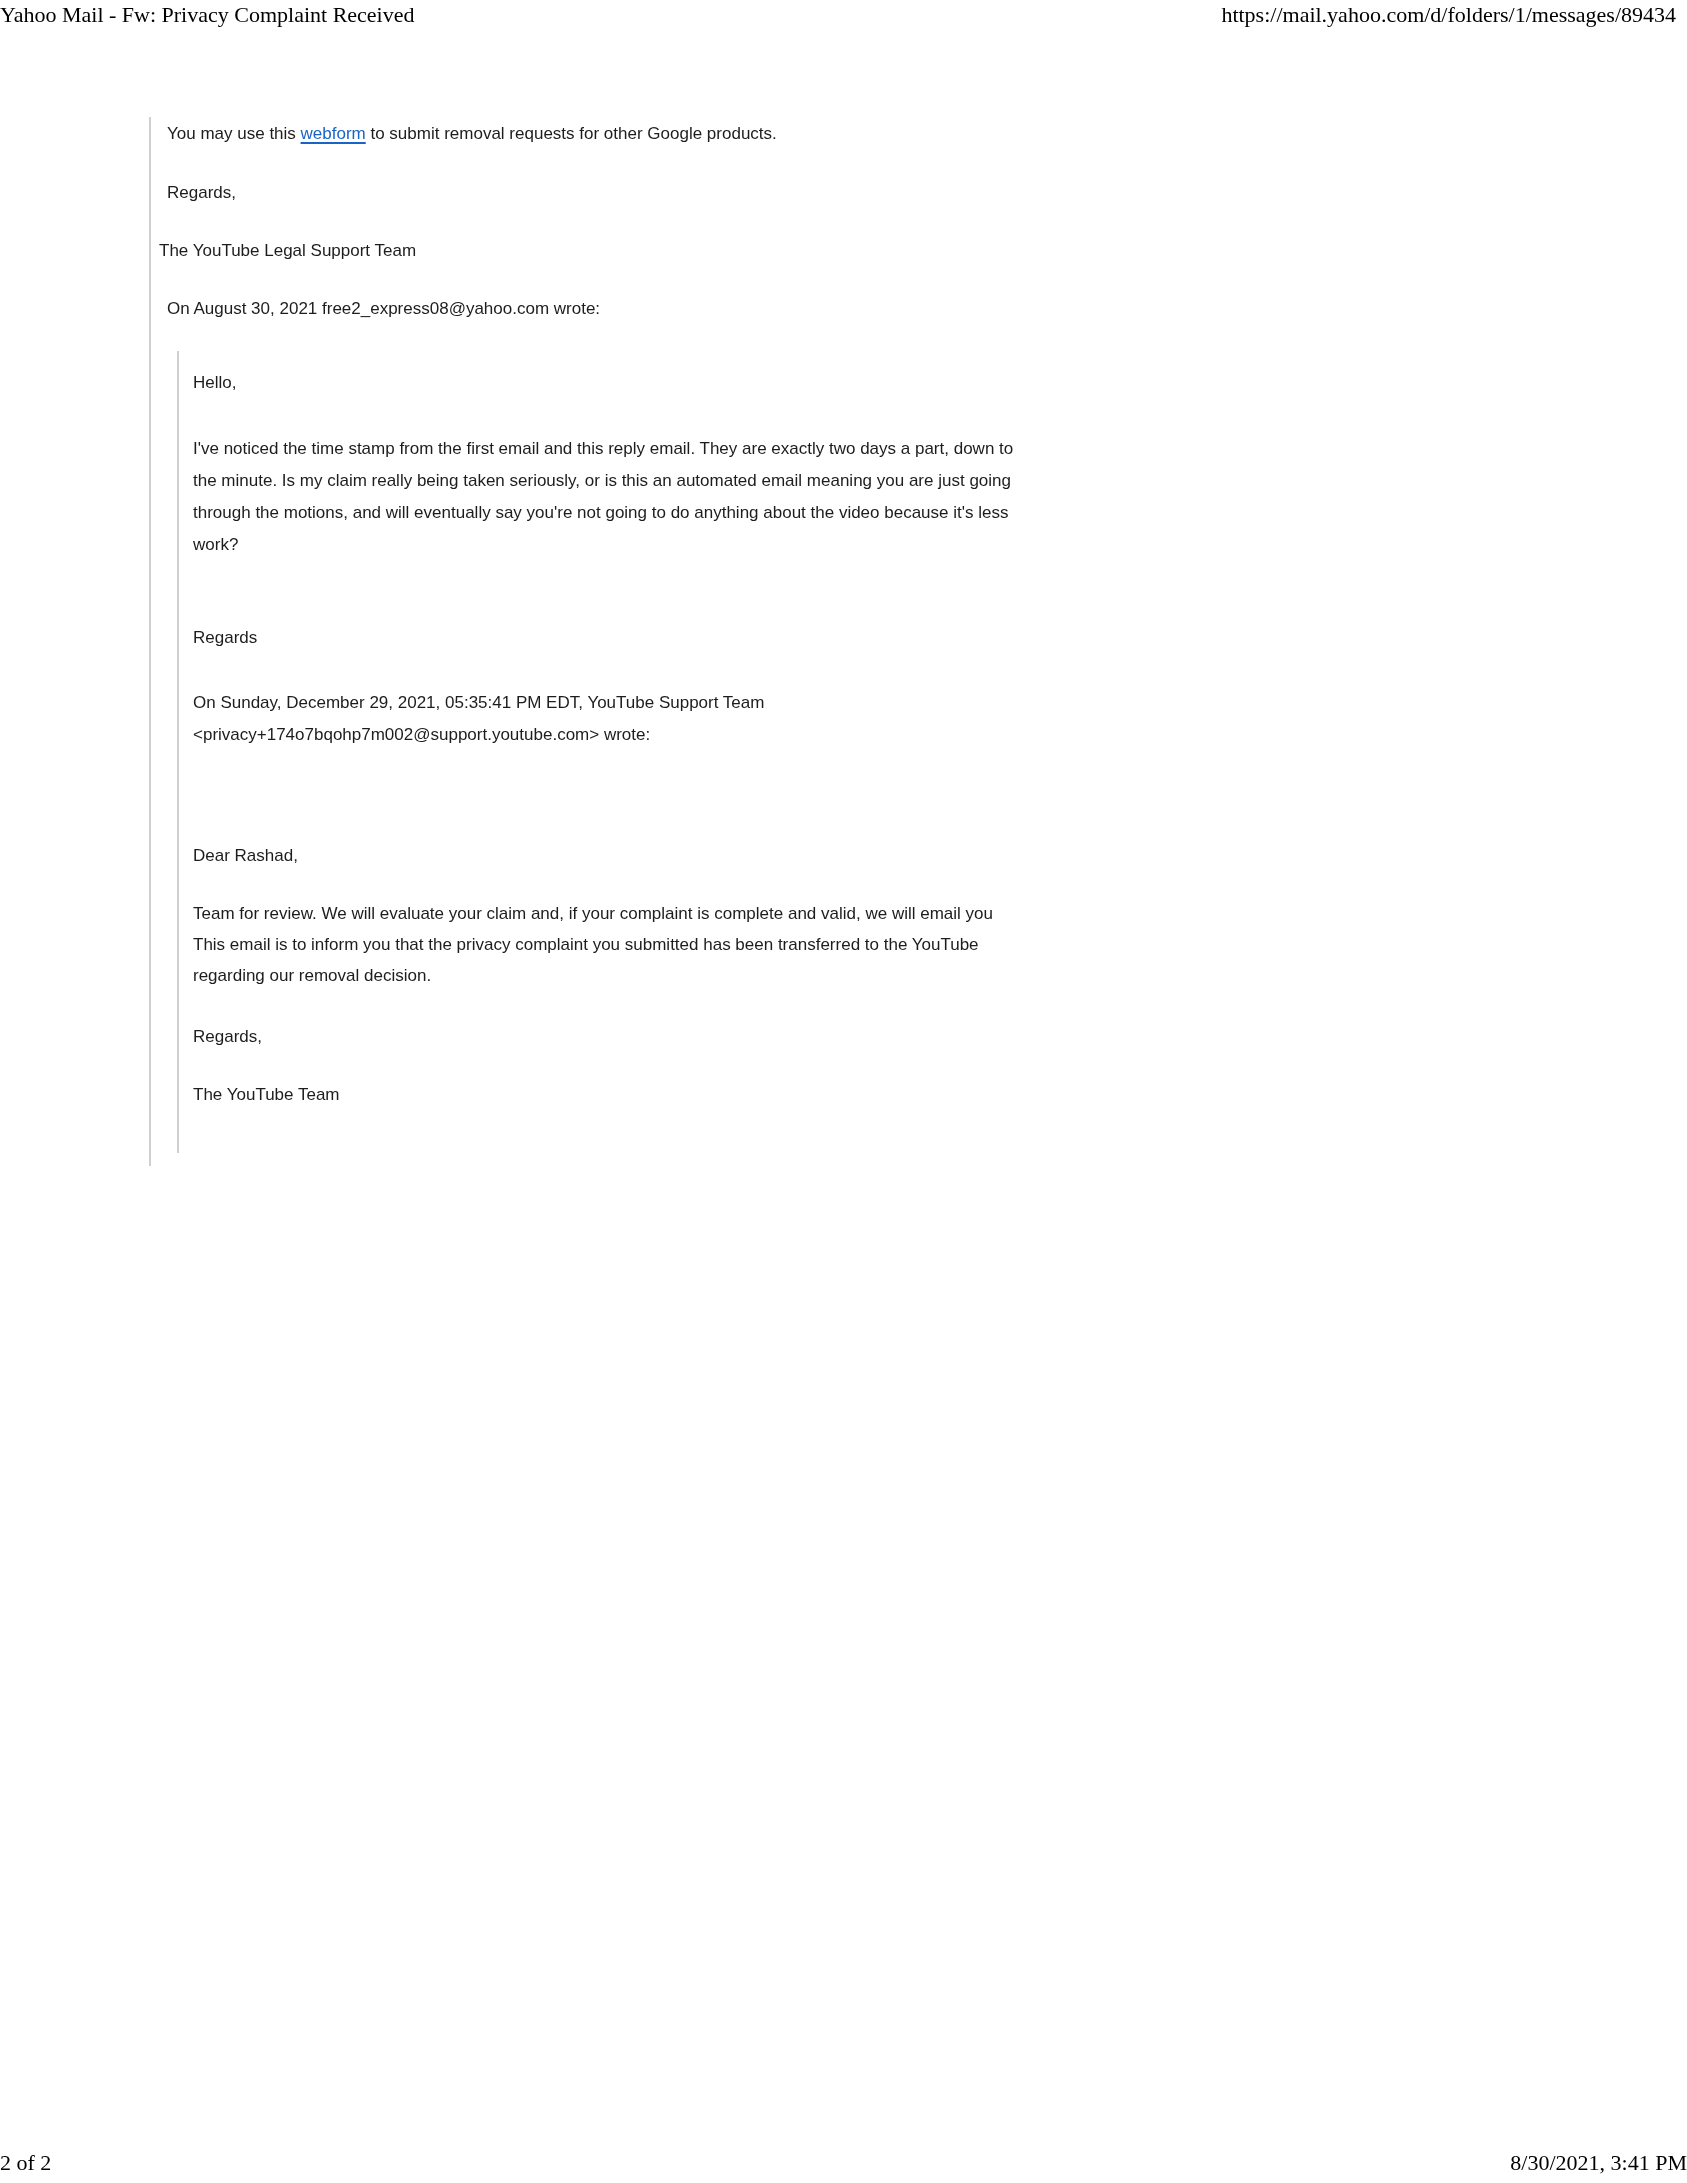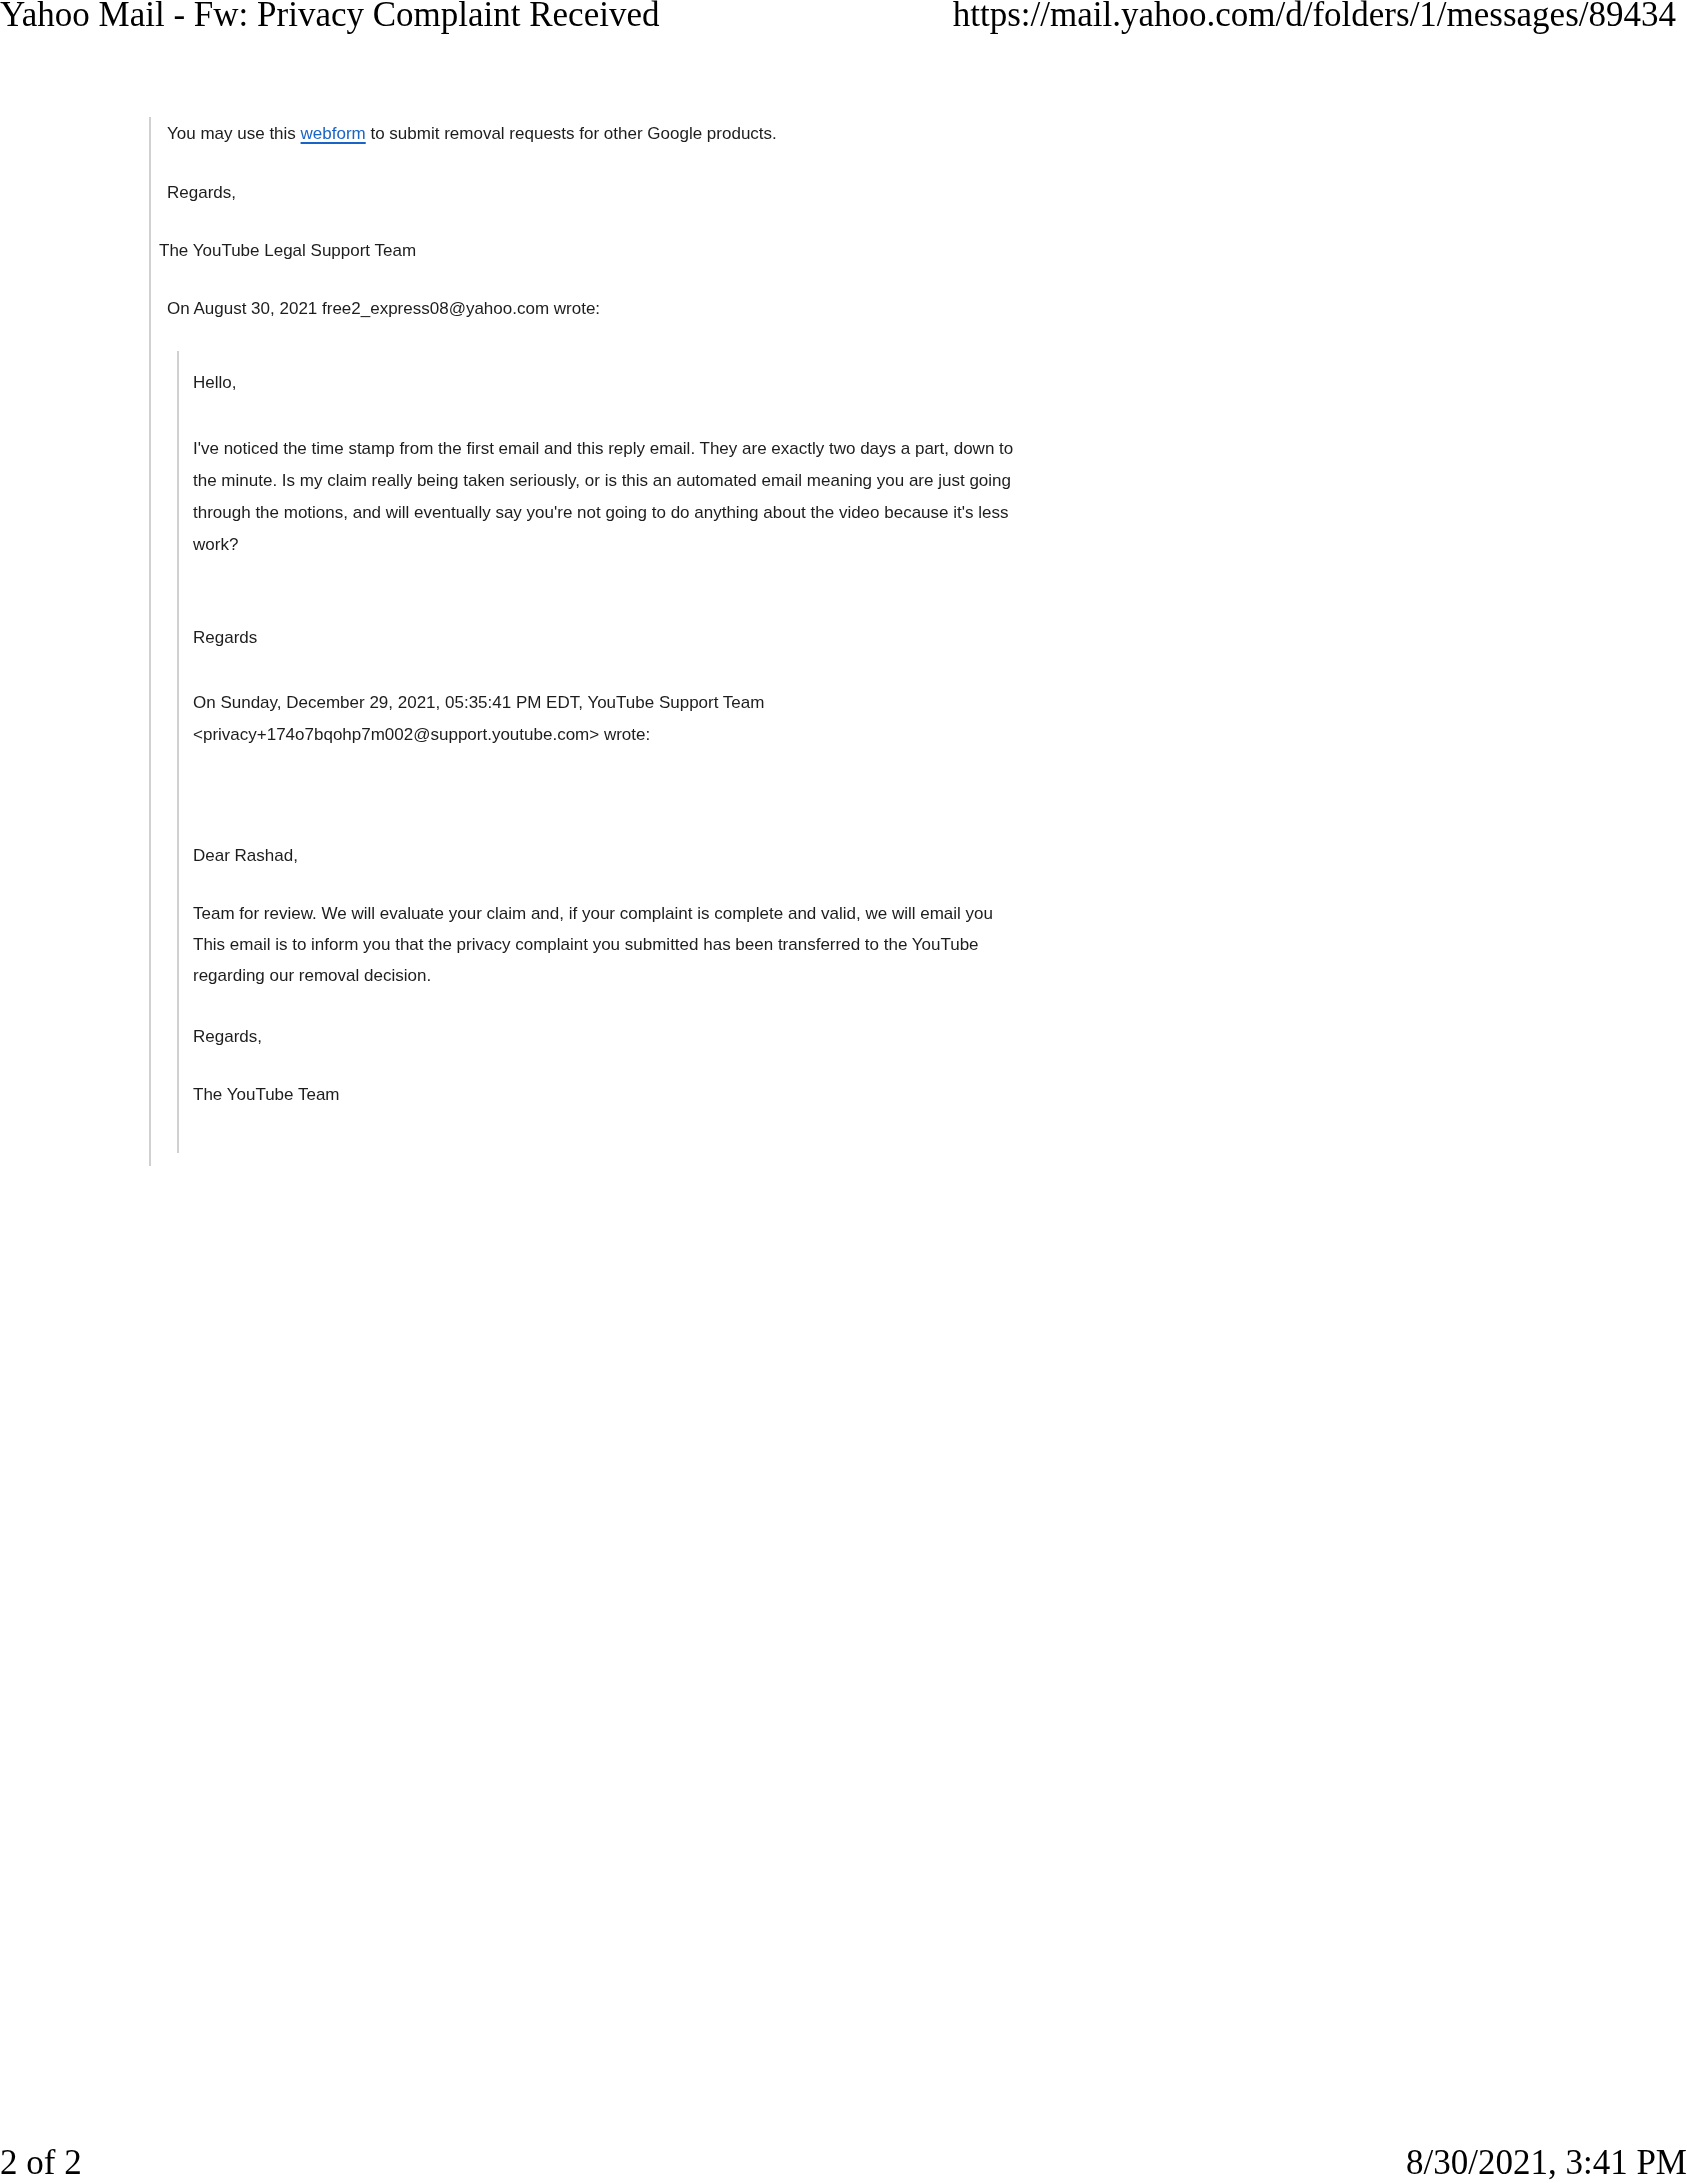--- a/index.html
+++ b/index.html
@@ -1,19 +1,19 @@
 <!DOCTYPE html>
 <html style="font-size:10.6px"><head>
 <meta charset="utf-8">
 <style>
   html, body { margin: 0; padding: 0; background: #ffffff; }
   body { width: 1687px; height: 2183px; position: relative; overflow: hidden; }
   .hdr {
     position: absolute; font-family: "Liberation Serif", "DejaVu Serif", serif;
-    font-size: 35px; line-height: 30px; color: #000; white-space: nowrap;
+    font-size: 22px; line-height: 30px; color: #000; white-space: nowrap;
   }
   .t {
     position: absolute; font-family: "Liberation Sans", "DejaVu Sans", sans-serif;
     font-size: 17px; line-height: 31px; color: #1d1d1d; white-space: nowrap; margin: 0;
   }
   .bq-outer { position: absolute; left: 149px; top: 117px; width: 2px; height: 1049px; background: #d0d0d0; }
   .bq-inner { position: absolute; left: 177px; top: 351px; width: 2px; height: 802px; background: #d0d0d0; }
   a.link { color: #1a64c8; text-decoration: underline; text-decoration-thickness: 2px; text-underline-offset: 3.3px; }
   .line { display: block; }
 </style>

